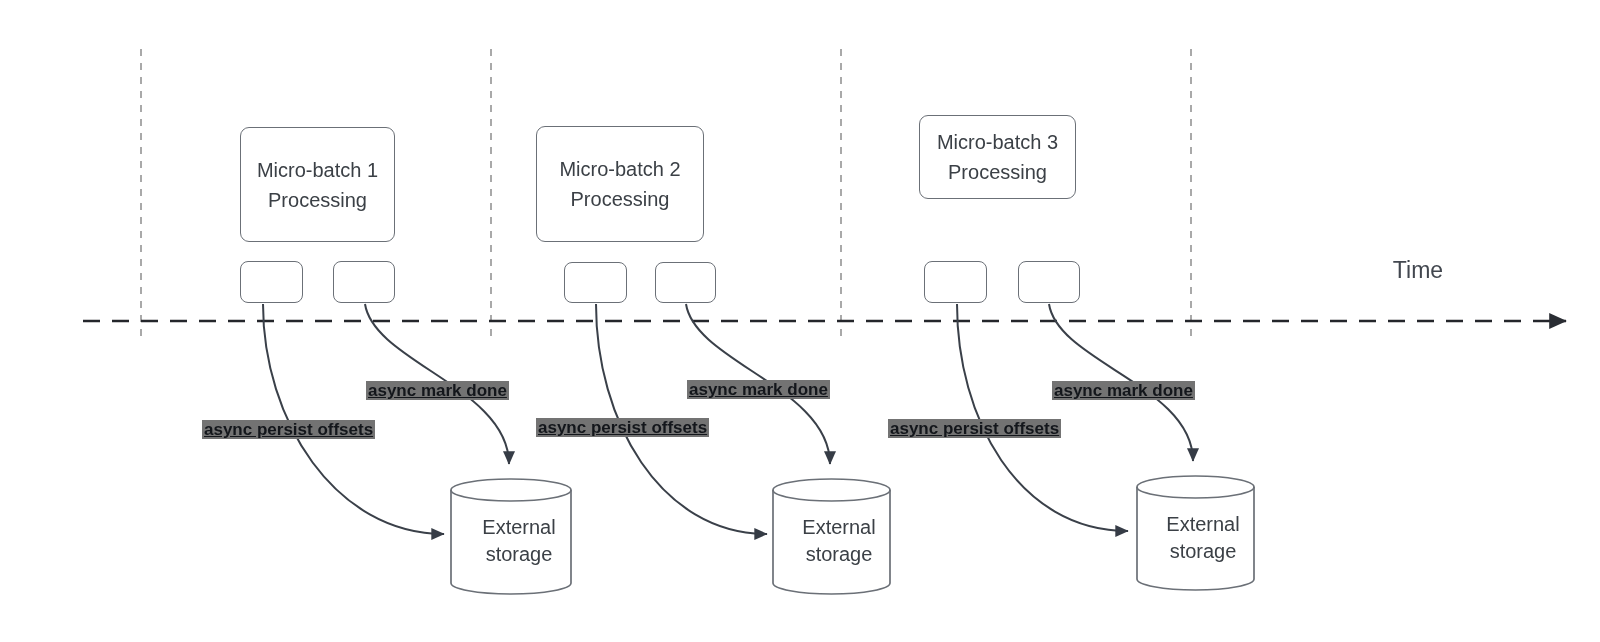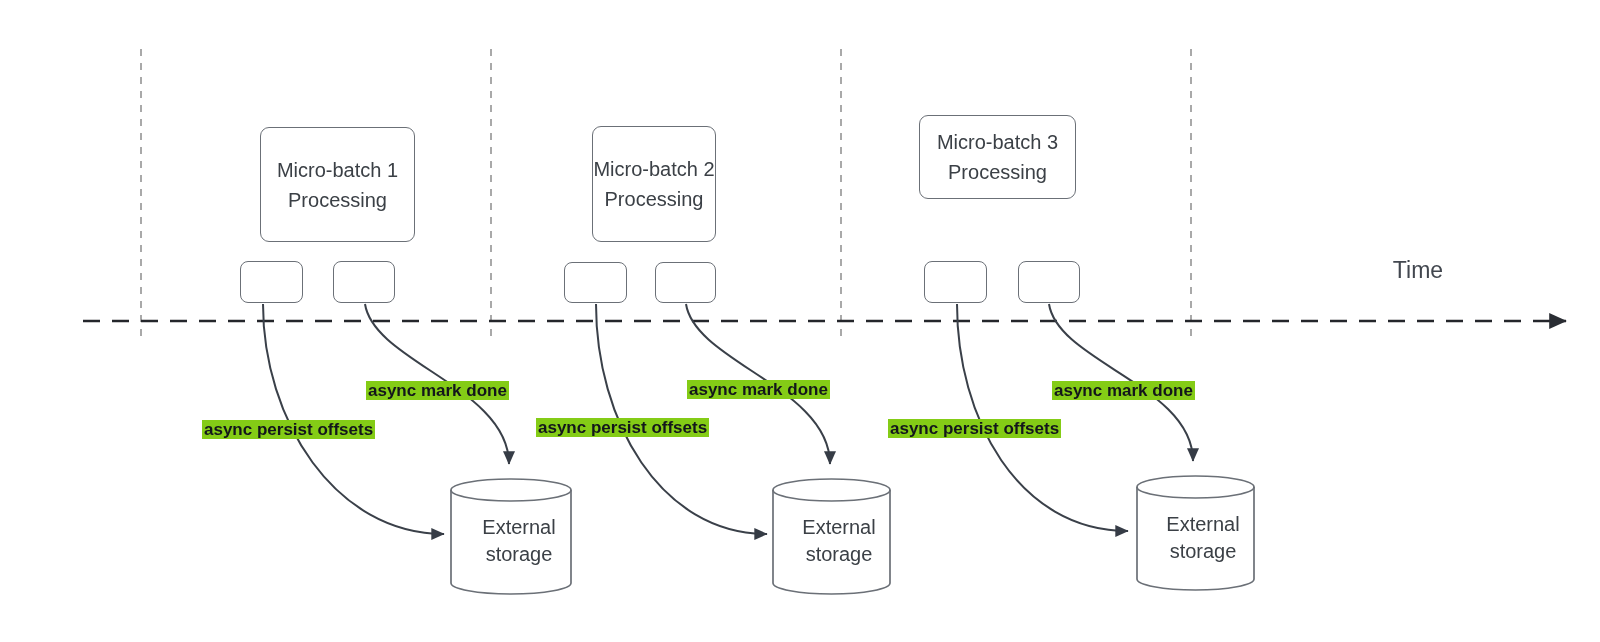--- a/index.html
+++ b/index.html
@@ -33,27 +33,28 @@
   }
   .mini-box {
     position: absolute;
     box-sizing: border-box;
     border: 1.5px solid #6b7077;
     border-radius: 8px;
     background: #ffffff;
   }
   .edge-label {
     position: absolute;
-    background: #84cc16;
+    background: #737373;
     color: #13161b;
     font-size: 17px;
     font-weight: bold;
     line-height: 19px;
     padding: 0 2px;
     white-space: nowrap;
+    text-decoration: underline;
   }
   .storage-label {
     position: absolute;
     width: 136px;
     text-align: center;
     color: #3b4046;
     font-size: 20px;
     line-height: 27px;
   }
   .time-label {
@@ -106,34 +107,34 @@
       <path d="M773,490 A58.5,11 0 0 0 890,490" fill="none" stroke="#6b7077" stroke-width="1.7"></path>
     </g>
     <g>
       <path d="M1137,487 A58.5,11 0 0 1 1254,487 L1254,579 A58.5,11 0 0 1 1137,579 Z" fill="#ffffff" stroke="#6b7077" stroke-width="1.7"></path>
       <path d="M1137,487 A58.5,11 0 0 0 1254,487" fill="none" stroke="#6b7077" stroke-width="1.7"></path>
     </g>
   </svg>
 
   <div class="time-label">Time</div>
 
-  <div class="node-box" style="left:240px; top:127px; width:155px; height:115px;margin-left:20px;">
+  <div class="node-box" style="left:240px; top:127px; width:155px; height:115px;">
     <span>Micro-batch 1</span>
     <span>Processing</span>
   </div>
   <div class="mini-box" style="left:240px; top:261px; width:63px; height:42px;"></div>
   <div class="mini-box" style="left:333px; top:261px; width:62px; height:42px;"></div>
   <div class="edge-label" style="left:202px; top:420px;">async persist offsets</div>
   <div class="edge-label" style="left:366px; top:381px;">async mark done</div>
   <div class="storage-label" style="left:451px; top:514px;">
     <div>External</div>
     <div>storage</div>
   </div>
 
-  <div class="node-box" style="left:592px; top:126px; width:124px; height:116px;">
+  <div class="node-box" style="left:536px; top:126px; width:168px; height:116px;">
     <span>Micro-batch 2</span>
     <span>Processing</span>
   </div>
   <div class="mini-box" style="left:564px; top:262px; width:63px; height:41px;"></div>
   <div class="mini-box" style="left:655px; top:262px; width:61px; height:41px;"></div>
   <div class="edge-label" style="left:536px; top:418px;">async persist offsets</div>
   <div class="edge-label" style="left:687px; top:380px;">async mark done</div>
   <div class="storage-label" style="left:771px; top:514px;">
     <div>External</div>
     <div>storage</div>

